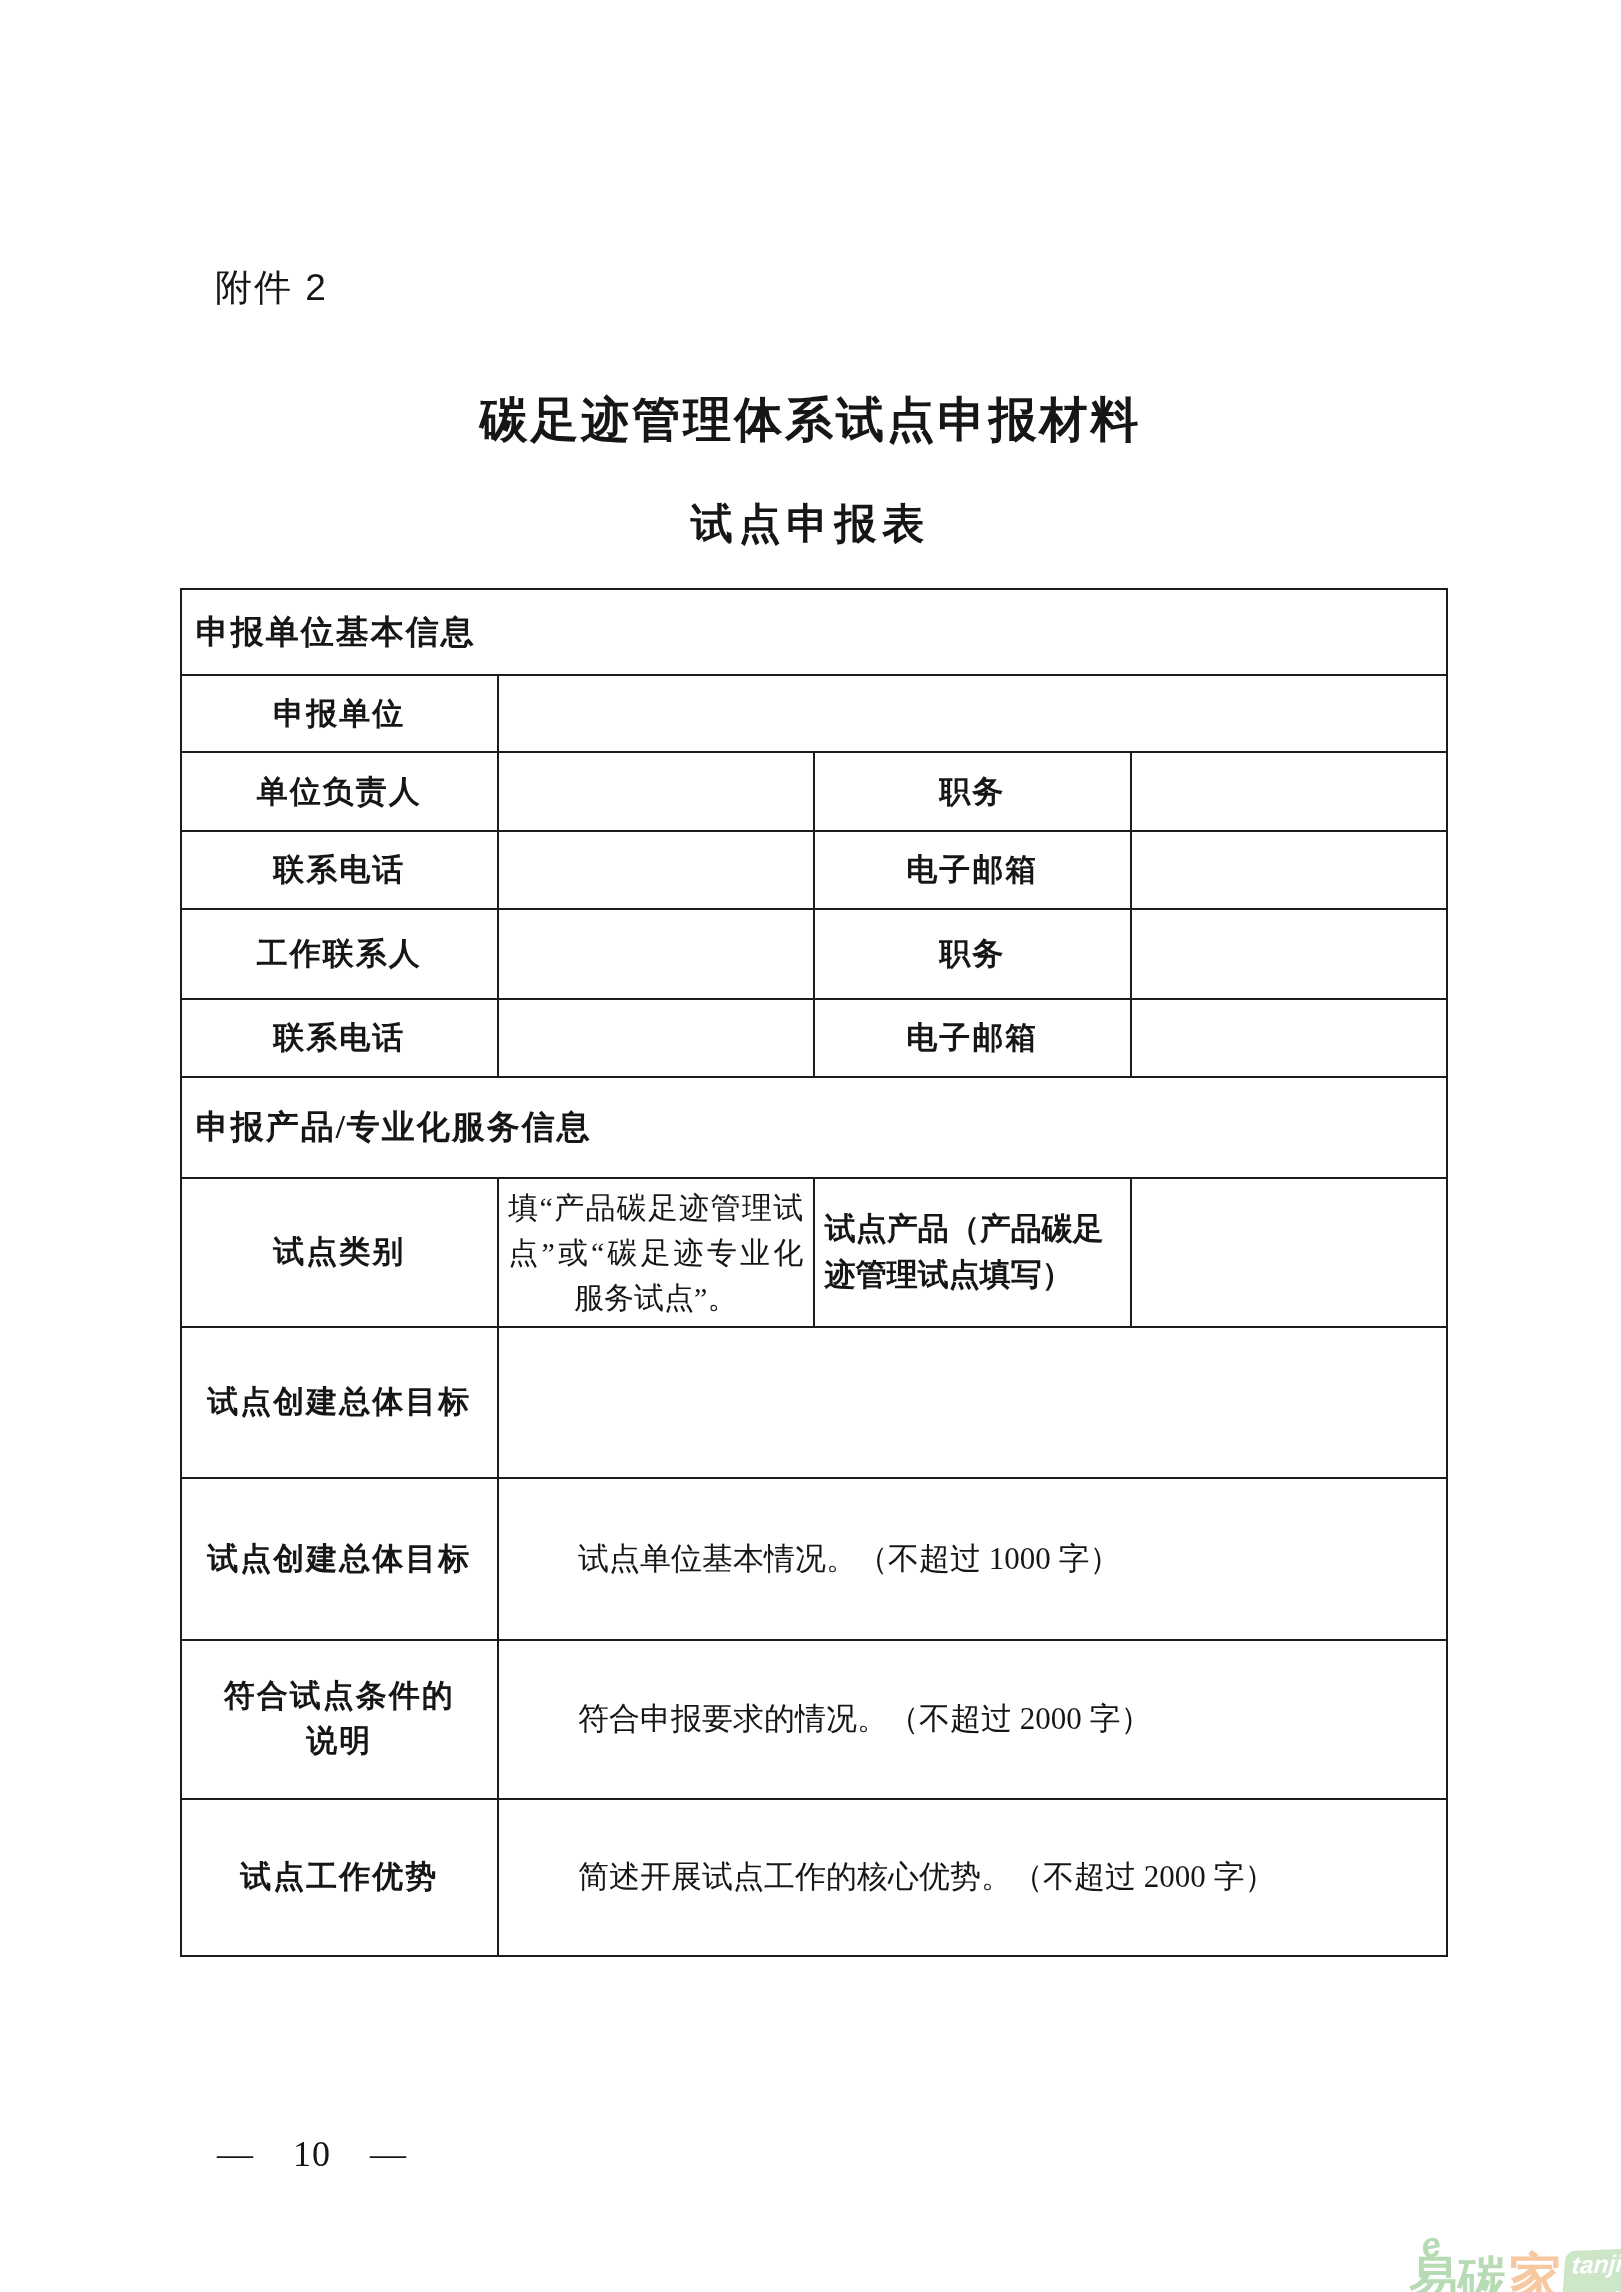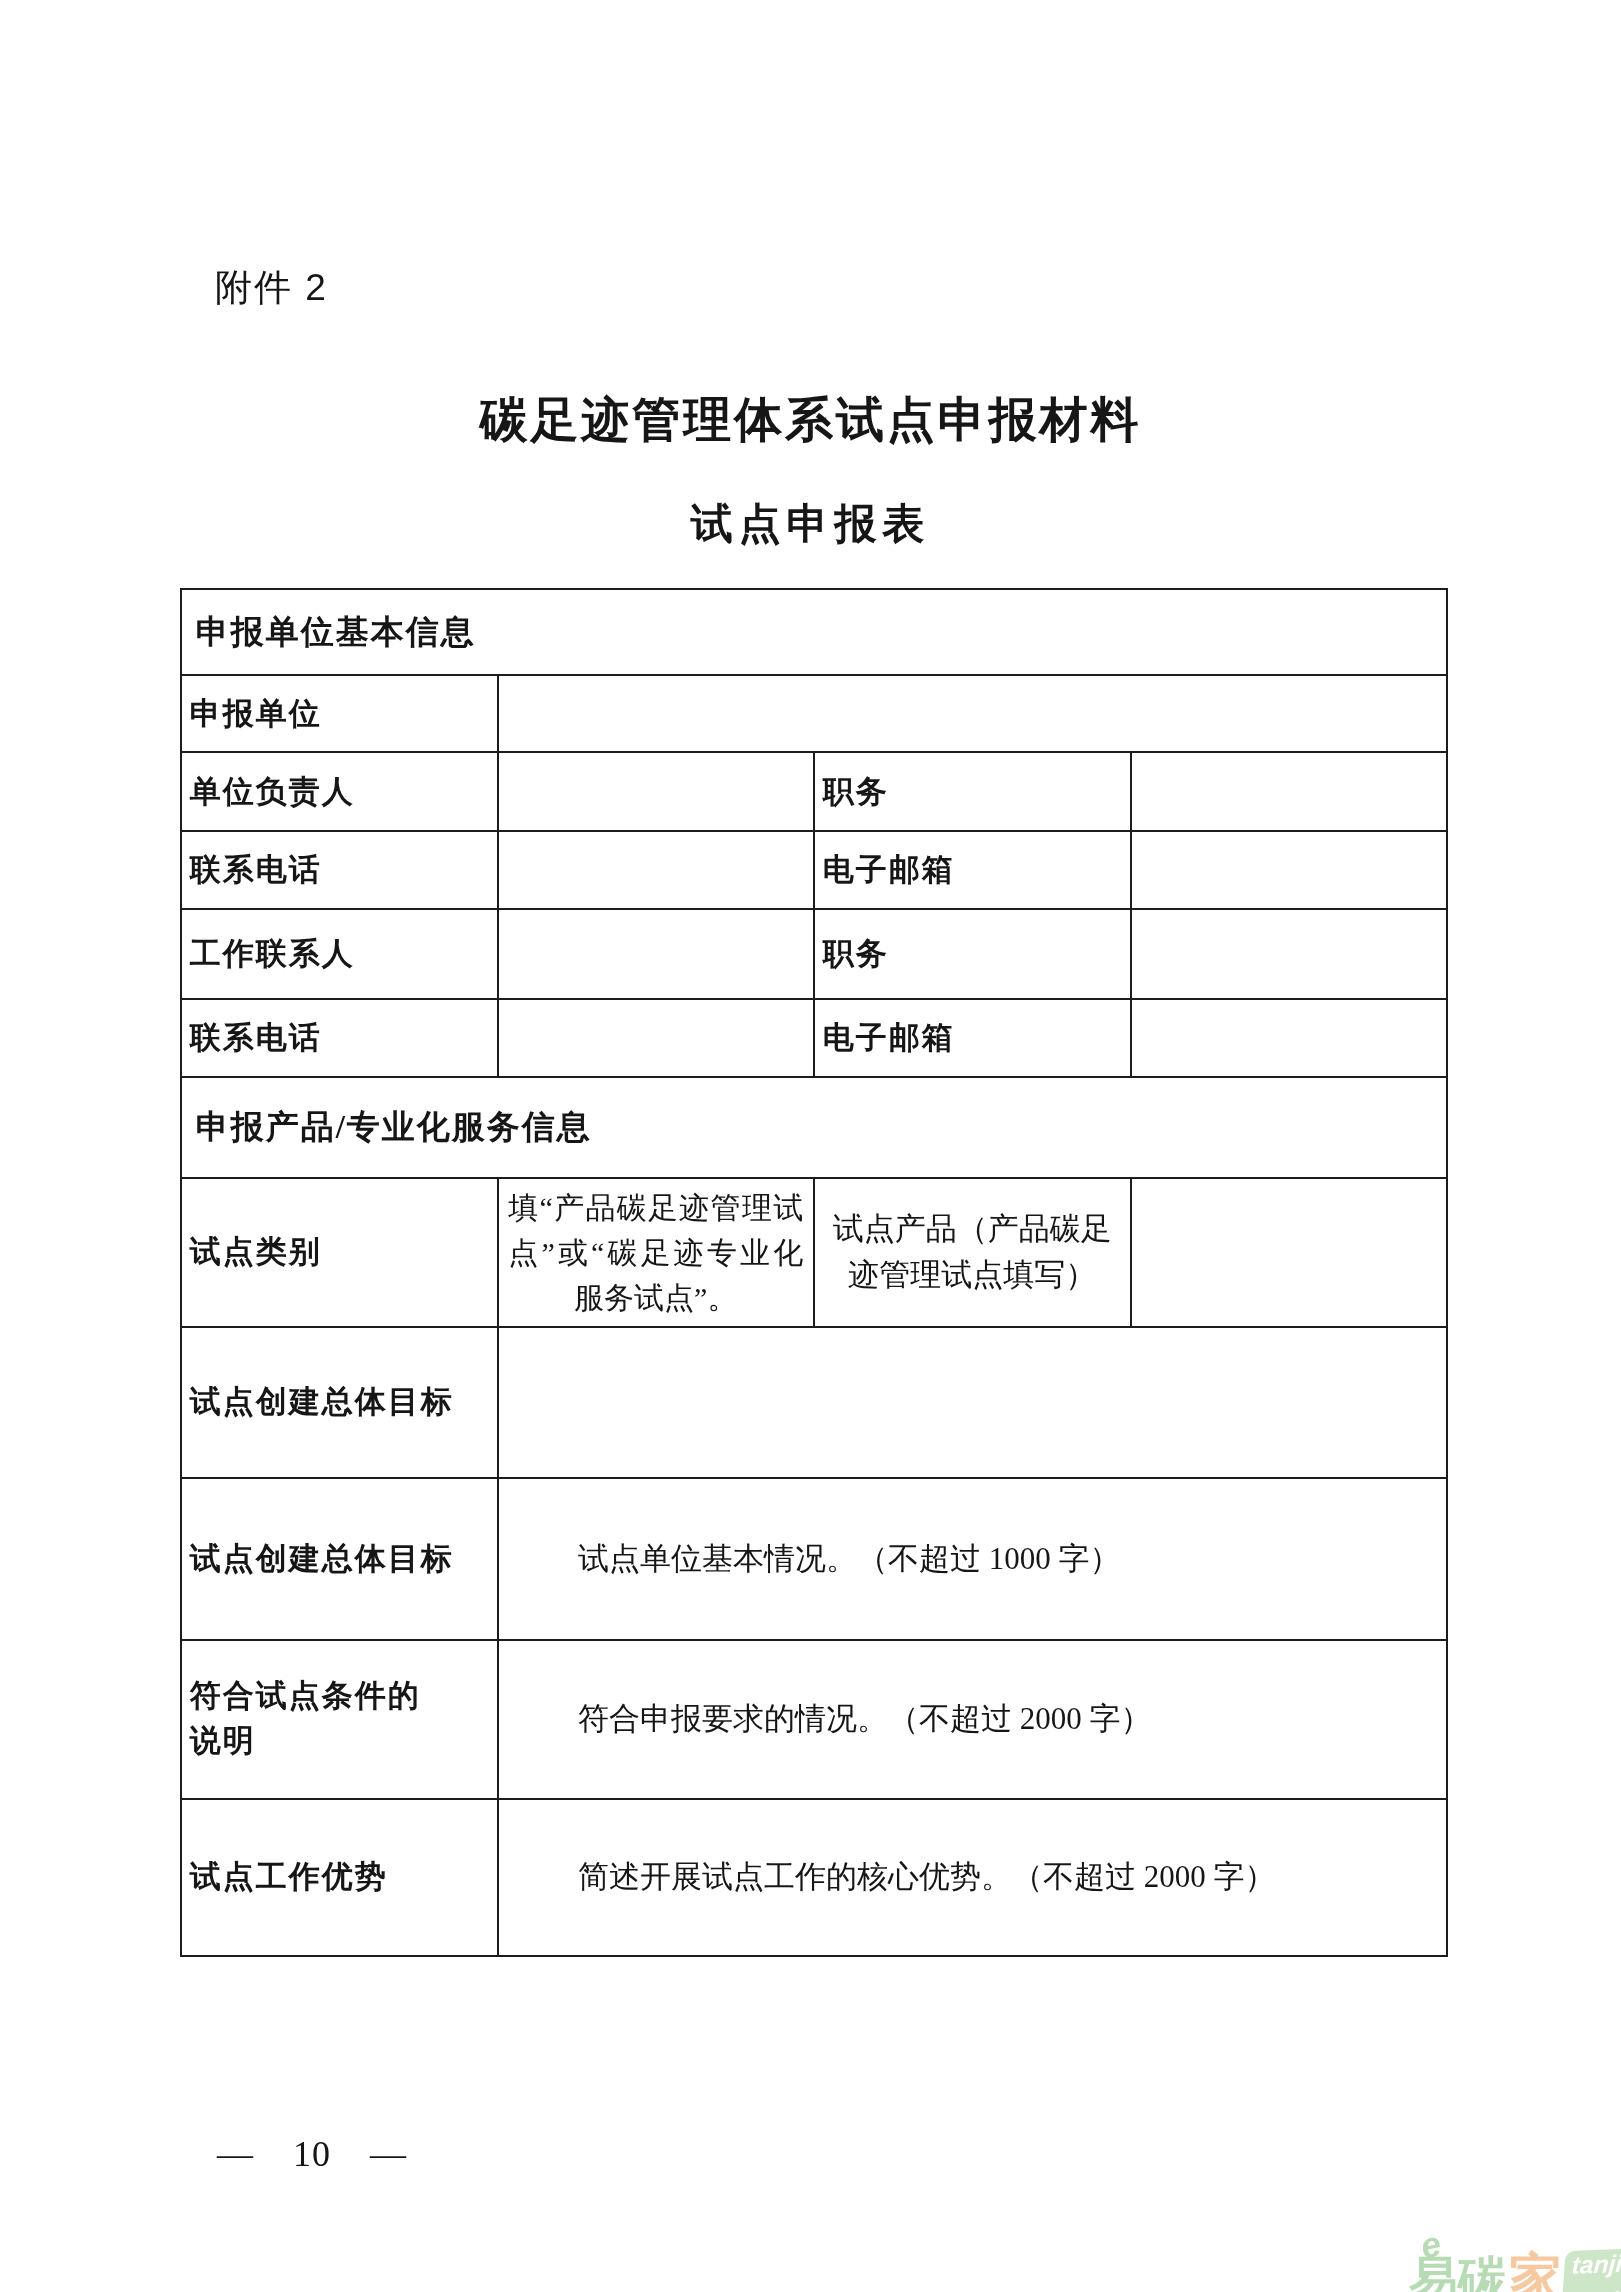--- a/index.html
+++ b/index.html
@@ -48,41 +48,41 @@
     font-weight:bold;
     font-size:33px;
     text-align:left;
     padding-left:13.7px;
     letter-spacing:2px;
     border-radius:28px;
   }
   td.cell-label {
     font-weight:bold;
     font-size:31px;
-    text-align:left;
+    text-align:center;
     letter-spacing:2px;
     padding:3.9px 7.8px;
   }
   td.cell-label .wrap-narrow {
     display:inline-block;
     max-width:245px;
     line-height:1.45;
   }
   td.cell-hint {
     font-size:30px;
     line-height:1.5;
     text-align:justify;
     text-align-last:center;
     padding:5.9px 9.8px;
     margin-top:13px;
   }
   td.cell-product {
-    font-weight:normal;
+    font-weight:bold;
     font-size:31px;
-    text-align:center;
+    text-align:left;
     line-height:1.5;
     padding:3.9px 9.8px;
   }
   td.cell-desc {
     font-size:31px;
     line-height:1.62;
     text-align:justify;
     padding:9.8px 17.6px;
   }
   td.cell-desc .para { text-indent:2em; }

